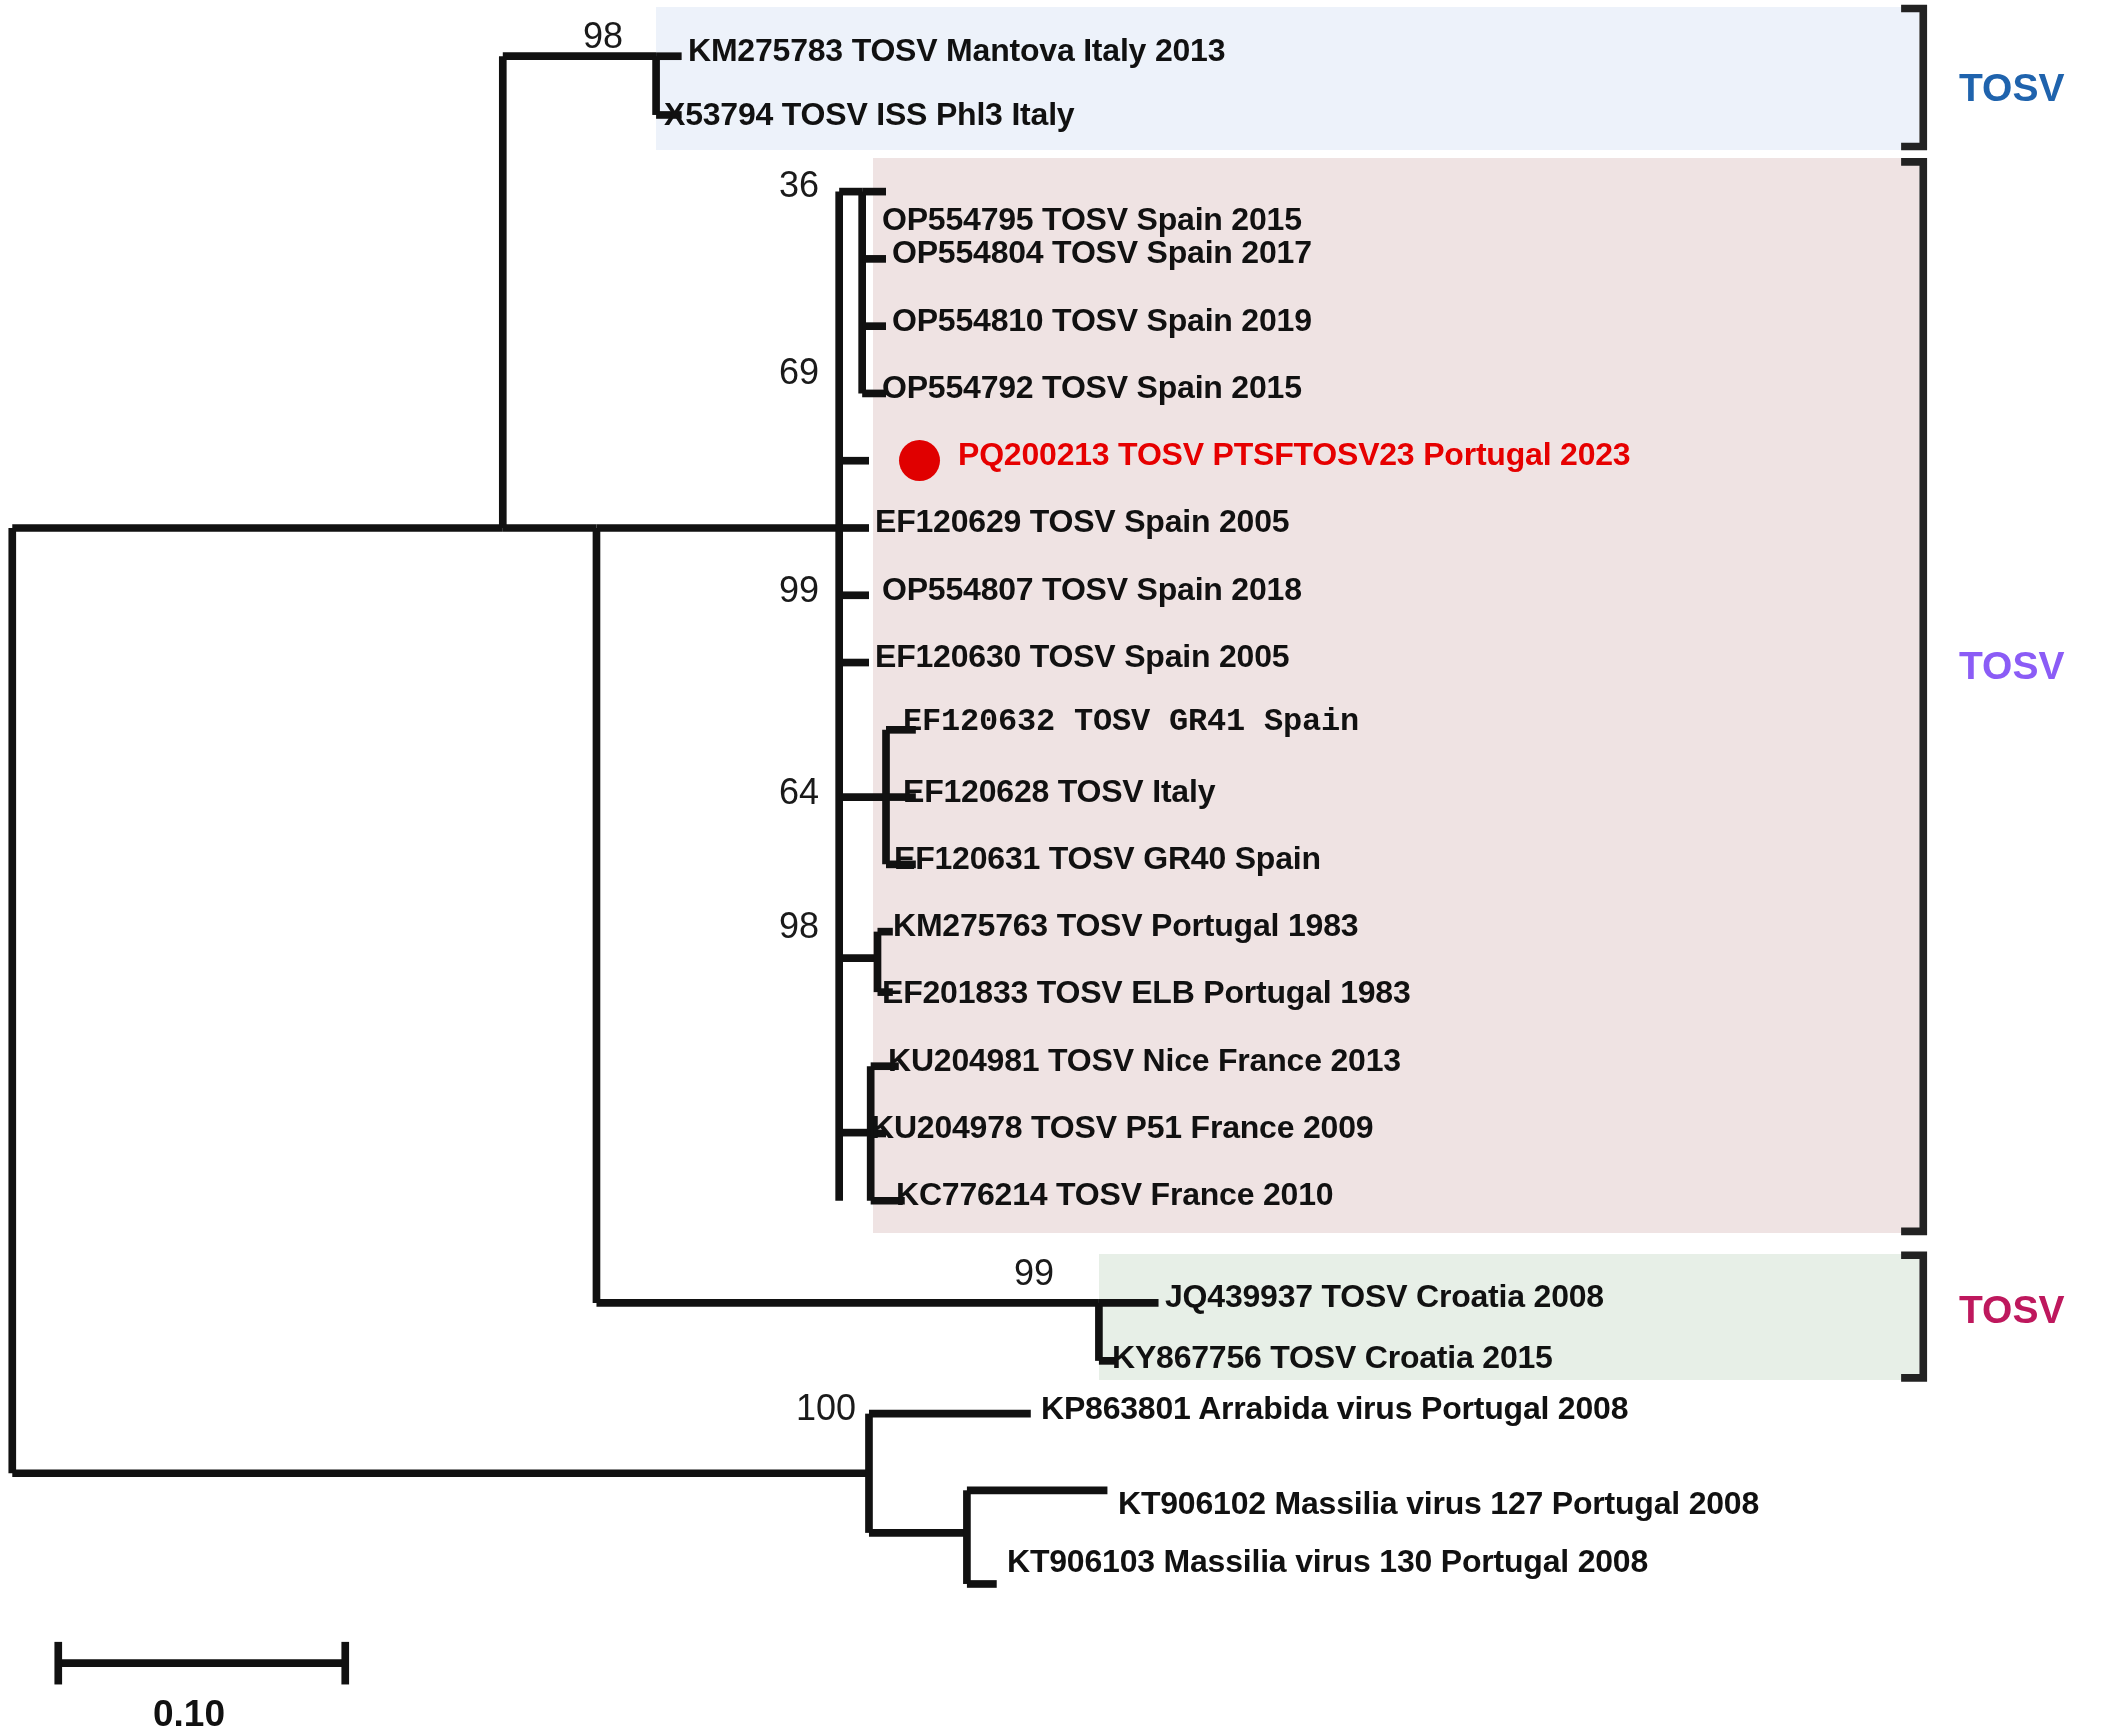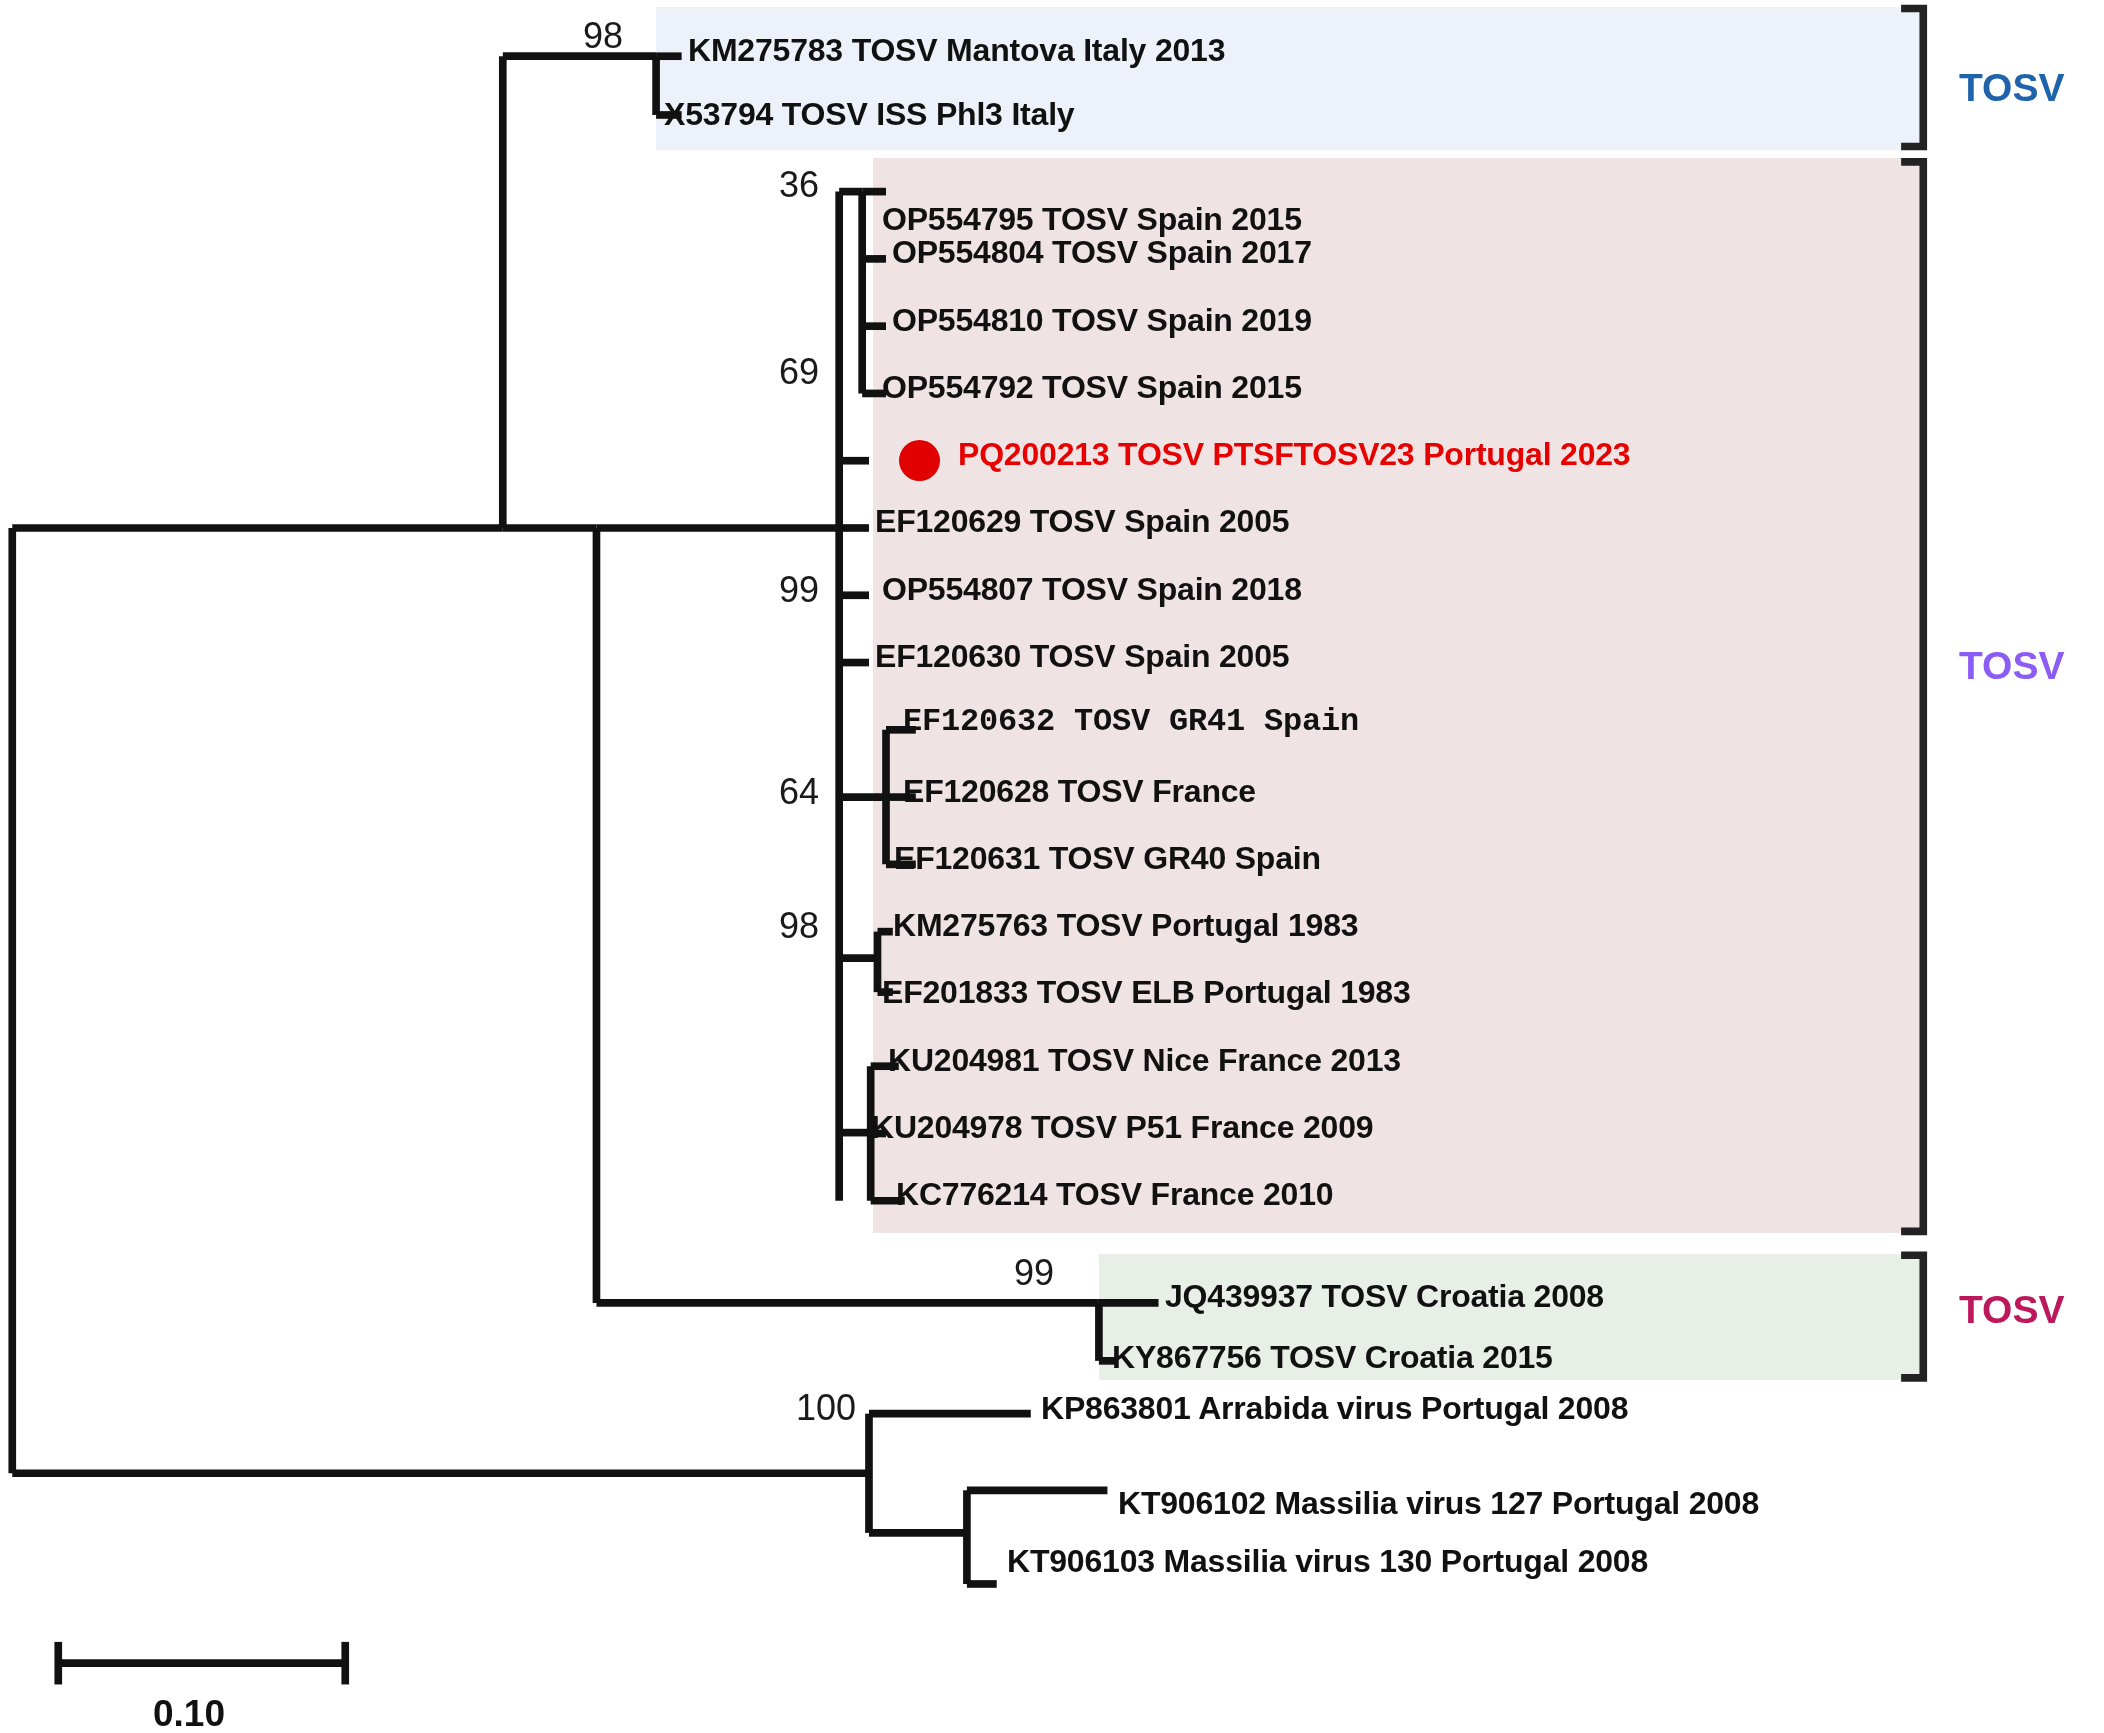--- a/index.html
+++ b/index.html
@@ -124,21 +124,21 @@
 
   <div class="taxon" style="left:882px;top:167px;margin-top:34px;">OP554795 TOSV Spain 2015</div>
   <div class="taxon" style="left:892px;top:234px;">OP554804 TOSV Spain 2017</div>
   <div class="taxon" style="left:892px;top:302px;">OP554810 TOSV Spain 2019</div>
   <div class="taxon" style="left:882px;top:369px;">OP554792 TOSV Spain 2015</div>
   <div class="taxon red" style="left:958px;top:436px;">PQ200213 TOSV PTSFTOSV23 Portugal 2023</div>
   <div class="taxon" style="left:875px;top:503px;">EF120629 TOSV Spain 2005</div>
   <div class="taxon" style="left:882px;top:571px;">OP554807 TOSV Spain 2018</div>
   <div class="taxon" style="left:875px;top:638px;">EF120630 TOSV Spain 2005</div>
   <div class="taxon" style="left:903px;top:703px;font-family:Liberation Mono, monospace;">EF120632 TOSV GR41 Spain</div>
-  <div class="taxon" style="left:903px;top:773px;">EF120628 TOSV France</div>
+  <div class="taxon" style="left:903px;top:773px;">EF120628 TOSV Italy</div>
   <div class="taxon" style="left:894px;top:840px;">EF120631 TOSV GR40 Spain</div>
   <div class="taxon" style="left:893px;top:907px;">KM275763 TOSV Portugal 1983</div>
   <div class="taxon" style="left:882px;top:974px;">EF201833 TOSV ELB Portugal 1983</div>
   <div class="taxon" style="left:888px;top:1042px;">KU204981 TOSV Nice France 2013</div>
   <div class="taxon" style="left:871px;top:1109px;">KU204978 TOSV P51 France 2009</div>
   <div class="taxon" style="left:896px;top:1176px;">KC776214 TOSV France 2010</div>
 
   <div class="taxon" style="left:1165px;top:1278px;">JQ439937 TOSV Croatia 2008</div>
   <div class="taxon" style="left:1112px;top:1339px;">KY867756 TOSV Croatia 2015</div>
 

